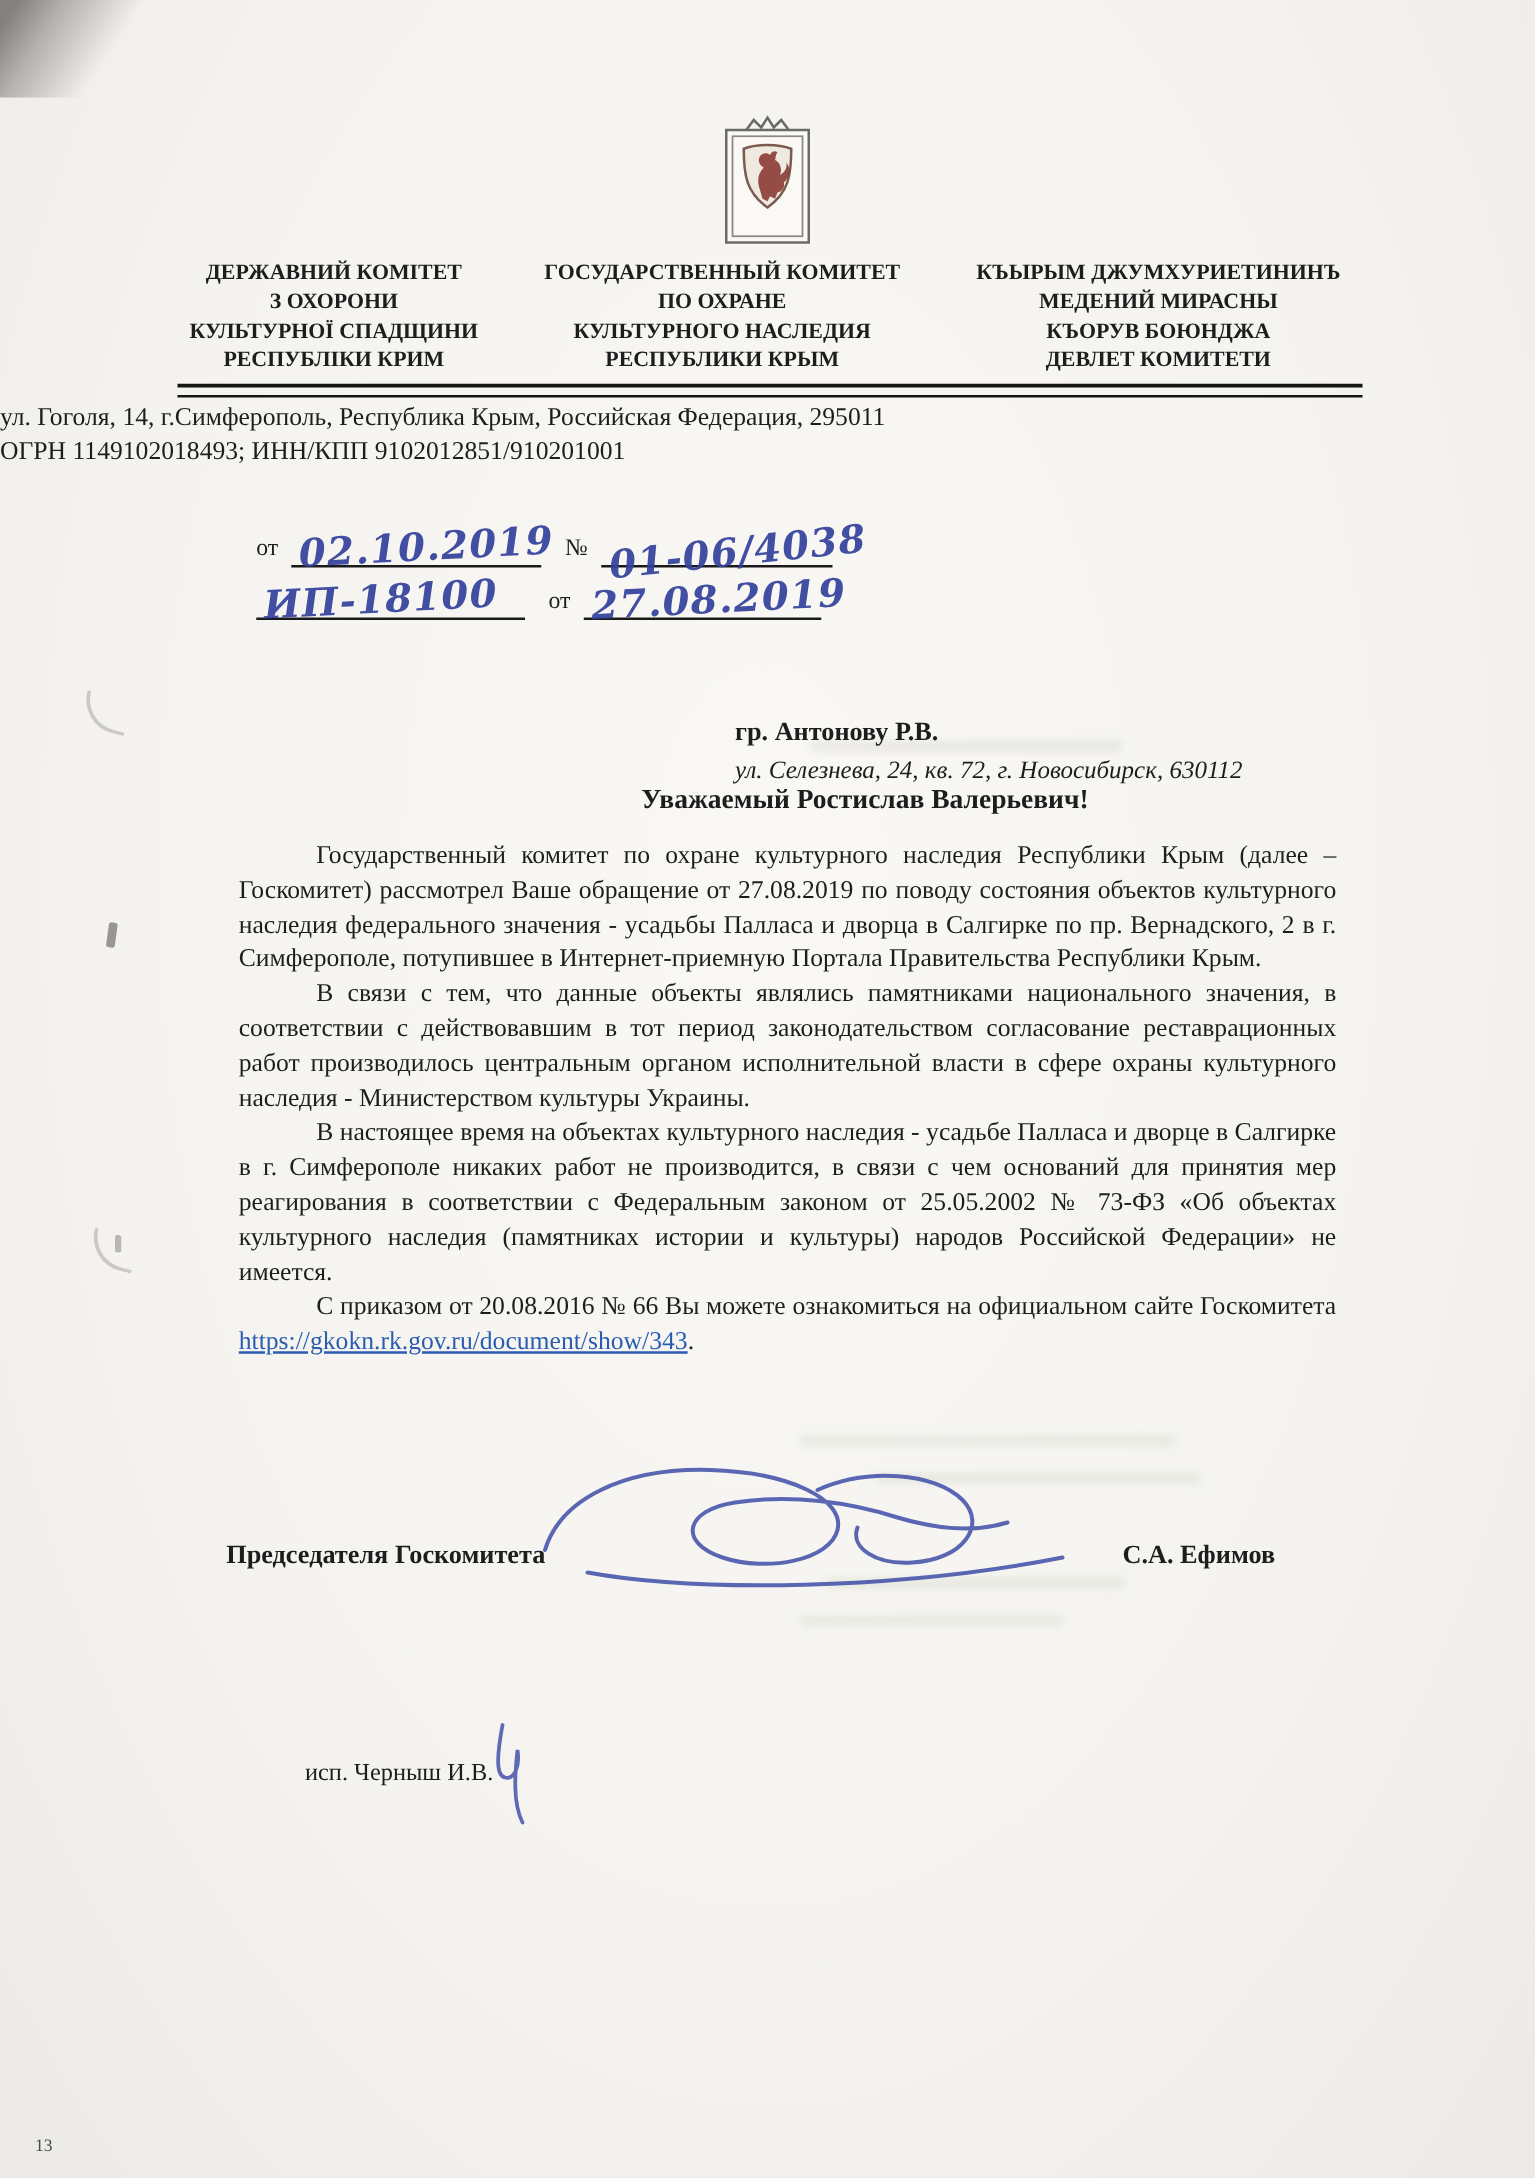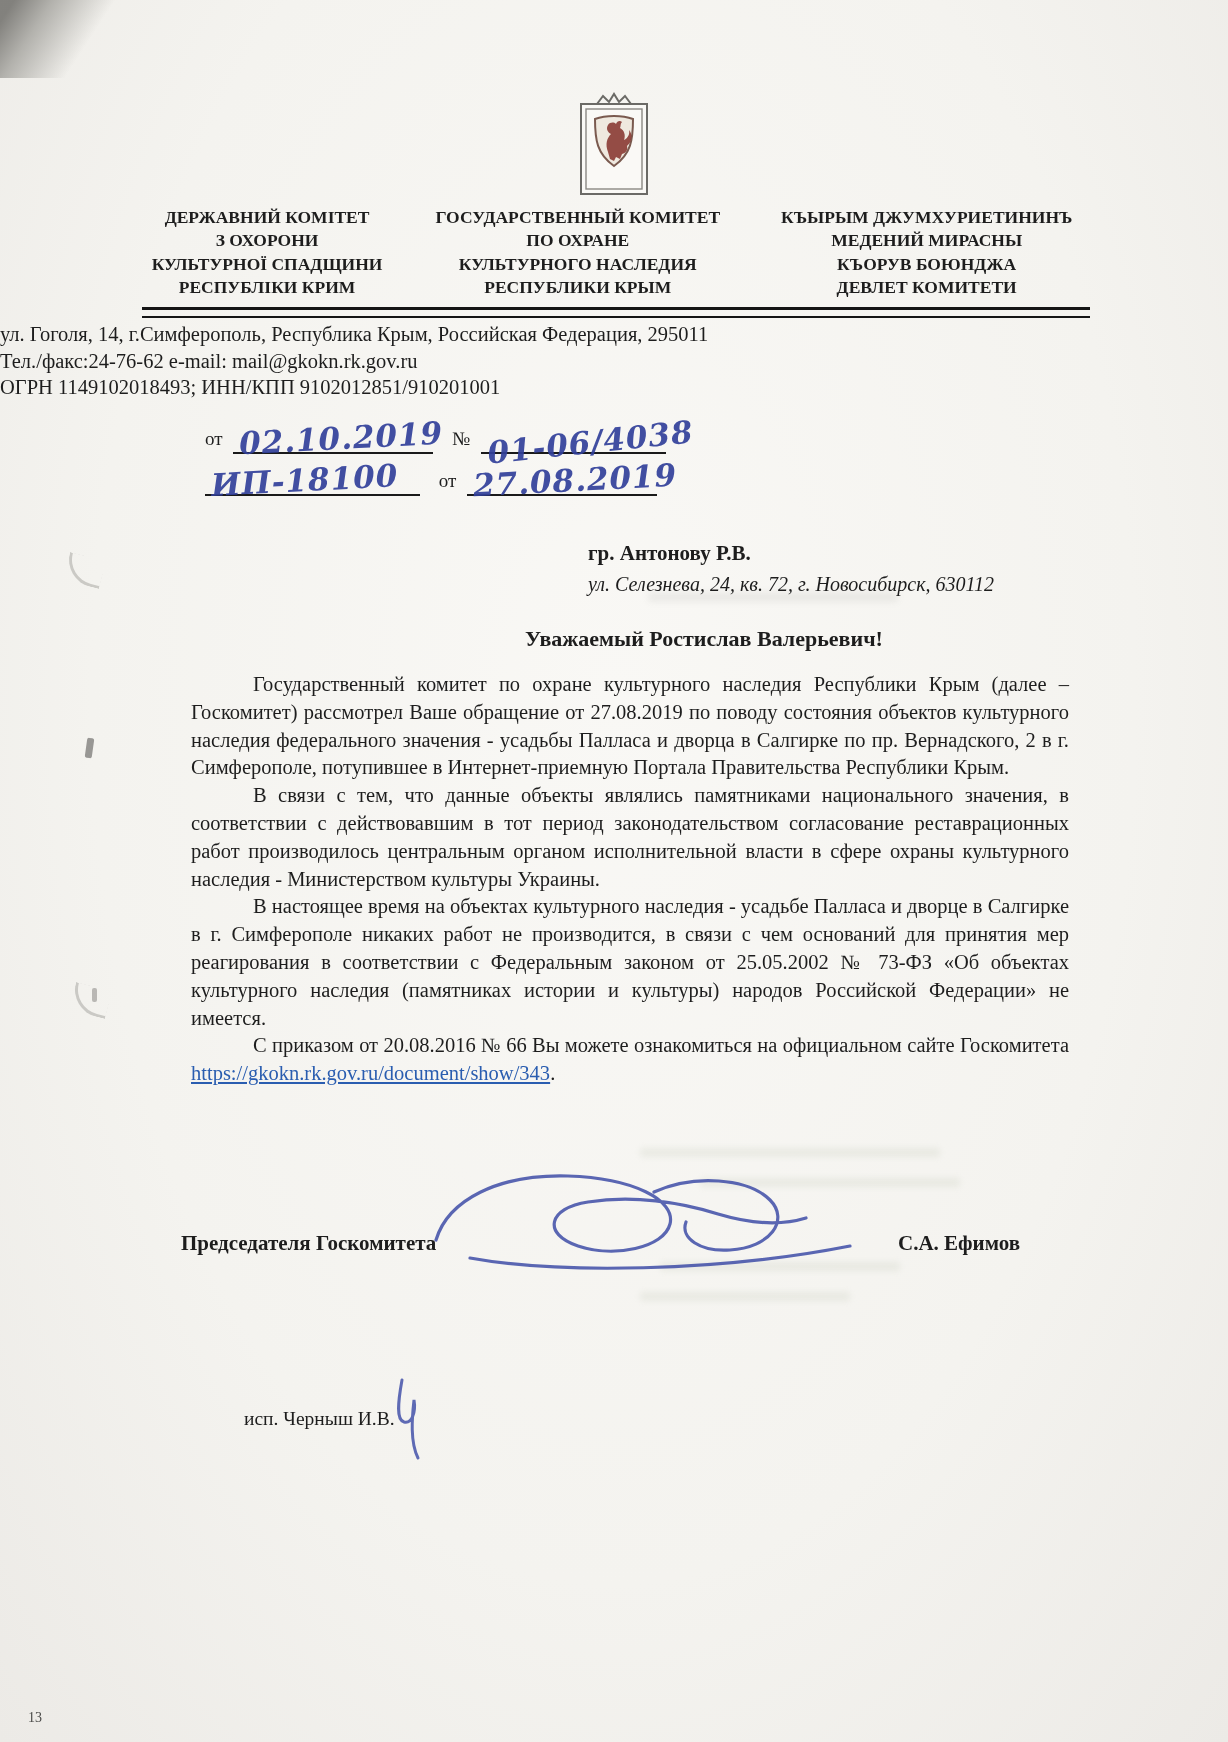--- a/index.html
+++ b/index.html
@@ -43,23 +43,23 @@
   .ref-label{display:inline-block;vertical-align:bottom;padding-bottom:4px;margin-right:6px;}
   .ref-line{display:inline-block;position:relative;height:38px;vertical-align:bottom;
     border-bottom:2.5px solid #1a1a1a;margin-right:14px;}
   .hand{position:absolute;bottom:-4px;left:6px;white-space:nowrap;
     font-family:"DejaVu Serif",serif;font-style:italic;font-weight:bold;
     color:#32409b;font-size:31px;letter-spacing:1px;transform:rotate(-3deg);opacity:.92;}
   .hand.up{transform:rotate(-6deg);bottom:-8px;}
   .w200{width:200px;}.w185{width:185px;}.w215{width:215px;}.w190{width:190px;}
   
   .recipient{position:absolute;top:541px;left:588px;width:480px;}
-  .recipient-name{font-weight:bold;font-size:21px;}
+  .recipient-name{font-weight:bold;font-size:21px;margin-top:32px;}
   .recipient-address{font-style:italic;font-size:20px;margin-top:7px;}
-  .salutation{position:absolute;top:626px;left:304px;width:800px;text-align:center;
+  .salutation{position:absolute;top:626px;left:292px;width:800px;text-align:center;
     font-weight:bold;font-size:22px;}
   
   .body-text{position:absolute;top:671px;left:191px;width:878px;
     font-size:20.5px;line-height:27.8px;text-align:justify;}
   .body-text p{margin:0;text-indent:62px;}
   .doc-link{color:#2a5db0;text-decoration:underline;cursor:pointer;}
   
   .sig-title{position:absolute;top:1231px;left:181px;font-weight:bold;font-size:21px;}
   .sig-name{position:absolute;top:1231px;left:898px;font-weight:bold;font-size:21px;}
   .sig-scribble{position:absolute;top:1162px;left:418px;}
@@ -112,21 +112,20 @@
       <div>МЕДЕНИЙ МИРАСНЫ</div>
       <div>КЪОРУВ БОЮНДЖА</div>
       <div>ДЕВЛЕТ КОМИТЕТИ</div>
     </div>
   </div>
 
   <div class="double-rule"></div>
 
   <div class="contact">
     <div>ул. Гоголя, 14, г.Симферополь, Республика Крым, Российская Федерация, 295011</div>
-    <div>Тел./факс:24-76-62 e-mail: mail@gkokn.rk.gov.ru</div>
     <div>ОГРН 1149102018493; ИНН/КПП 9102012851/910201001</div>
   </div>
 
   <div class="ref-block">
     <div class="ref-row">
       <span class="ref-label">от</span>
       <span class="ref-line w200">
         <span class="hand">02.10.2019</span>
       </span>
       <span class="ref-label">№</span>

